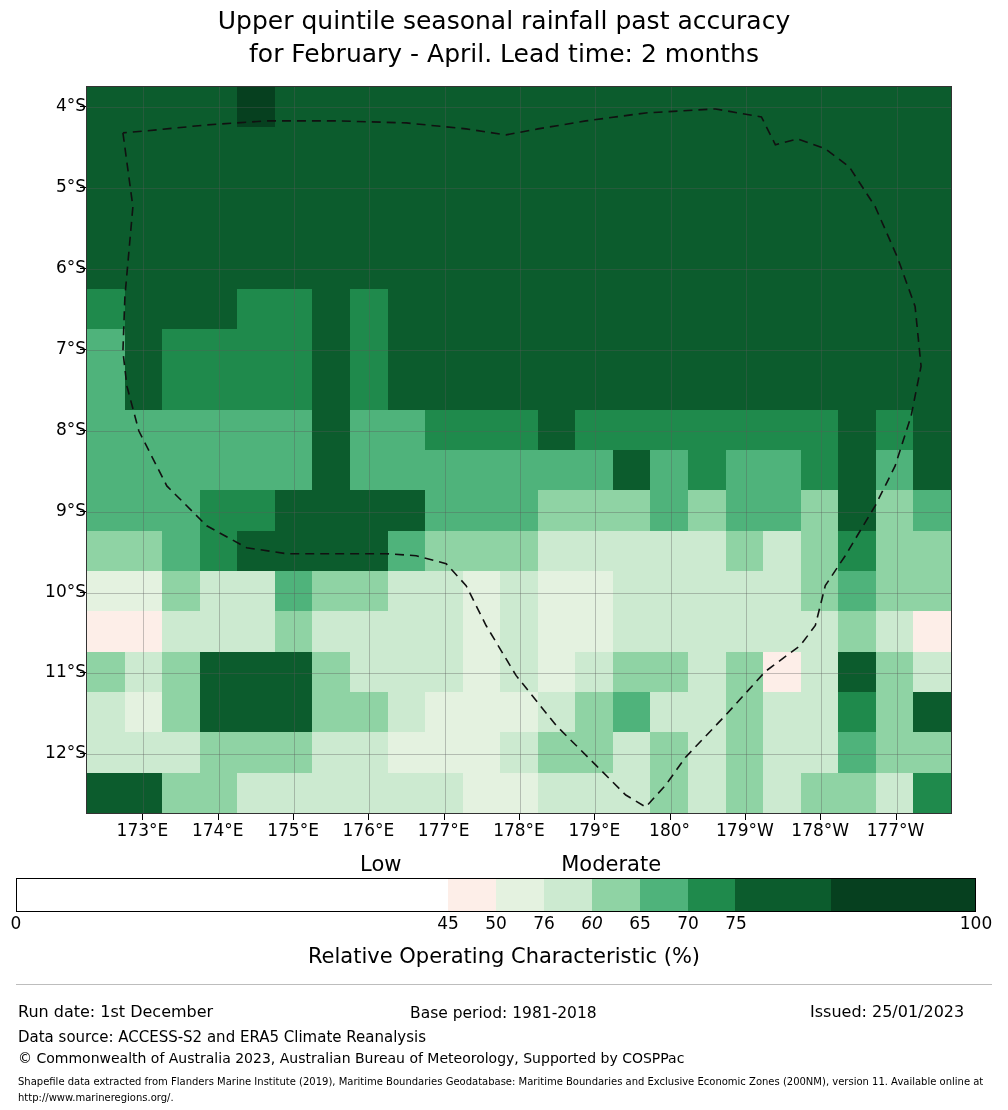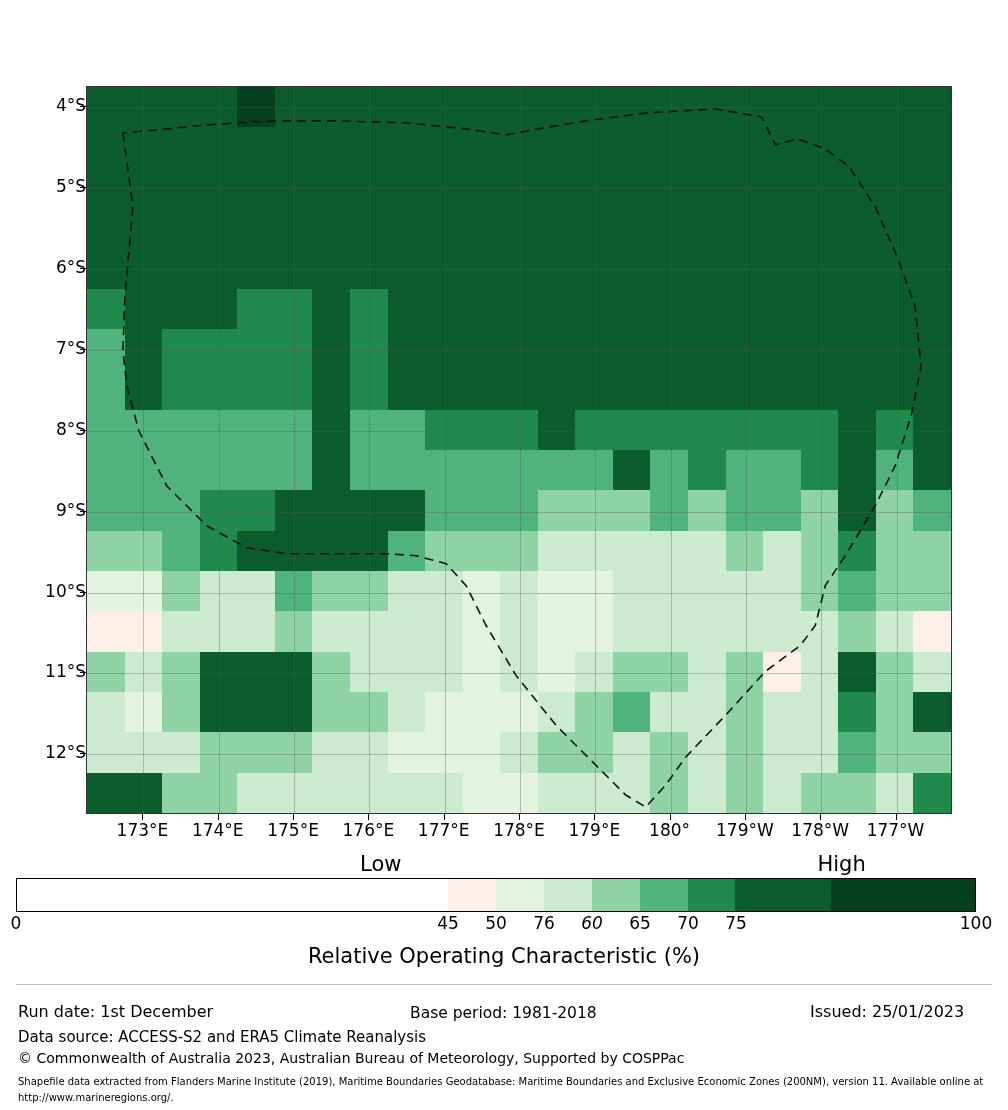--- a/index.html
+++ b/index.html
@@ -168,20 +168,22 @@
   #foot-issue { left: 810px; top: 1002px; font-size: 16px; }
   #foot-src   { left: 18px;  top: 1028px; font-size: 15px; }
   #foot-copy  { left: 18px;  top: 1050px; font-size: 14px; }
   #foot-shape { left: 18px;  top: 1074px; font-size: 10px; line-height: 16px; width: 970px; }
 </style>
 </head>
 <body>
 
 <div id="page">
 
+  <div class="title">Upper quintile seasonal rainfall past accuracy
+for February - April. Lead time: 2 months</div>
 
   <div id="map-panel">
     <div id="heat-grid" style="grid-template-columns: repeat(23, 1fr); grid-template-rows: repeat(18, 1fr);">
         <div class="cell" style="background: rgb(12, 92, 45);"></div>
         <div class="cell" style="background: rgb(12, 92, 45);"></div>
         <div class="cell" style="background: rgb(12, 92, 45);"></div>
         <div class="cell" style="background: rgb(12, 92, 45);"></div>
         <div class="cell" style="background: rgb(6, 64, 31);"></div>
         <div class="cell" style="background: rgb(12, 92, 45);"></div>
         <div class="cell" style="background: rgb(12, 92, 45);"></div>
@@ -661,21 +663,21 @@
       <div class="xtick" style="left: 699.913px;">179°W</div>
       <div class="xtick-mark" style="left: 744.913px;"></div>
       <div class="xtick" style="left: 775.217px;">178°W</div>
       <div class="xtick-mark" style="left: 820.217px;"></div>
       <div class="xtick" style="left: 850.522px;">177°W</div>
       <div class="xtick-mark" style="left: 895.522px;"></div>
     </div>
 
   <div id="cbar-labels-top">
       <div class="cbar-cat" style="left: 280.8px;">Low</div>
-      <div class="cbar-cat" style="left: 741.6px;">High</div>
+      <div class="cbar-cat" style="left: 511.2px;">Moderate</div>
     </div>
   <div id="cbar">
       <div class="cbar-seg" style="background: rgb(255, 255, 255); width: 45%;"></div>
       <div class="cbar-seg" style="background: rgb(253, 238, 232); width: 5%;"></div>
       <div class="cbar-seg" style="background: rgb(228, 242, 224); width: 5%;"></div>
       <div class="cbar-seg" style="background: rgb(204, 234, 208); width: 5%;"></div>
       <div class="cbar-seg" style="background: rgb(143, 211, 164); width: 5%;"></div>
       <div class="cbar-seg" style="background: rgb(79, 179, 123); width: 5%;"></div>
       <div class="cbar-seg" style="background: rgb(31, 138, 76); width: 5%;"></div>
       <div class="cbar-seg" style="background: rgb(12, 92, 45); width: 10%;"></div>

